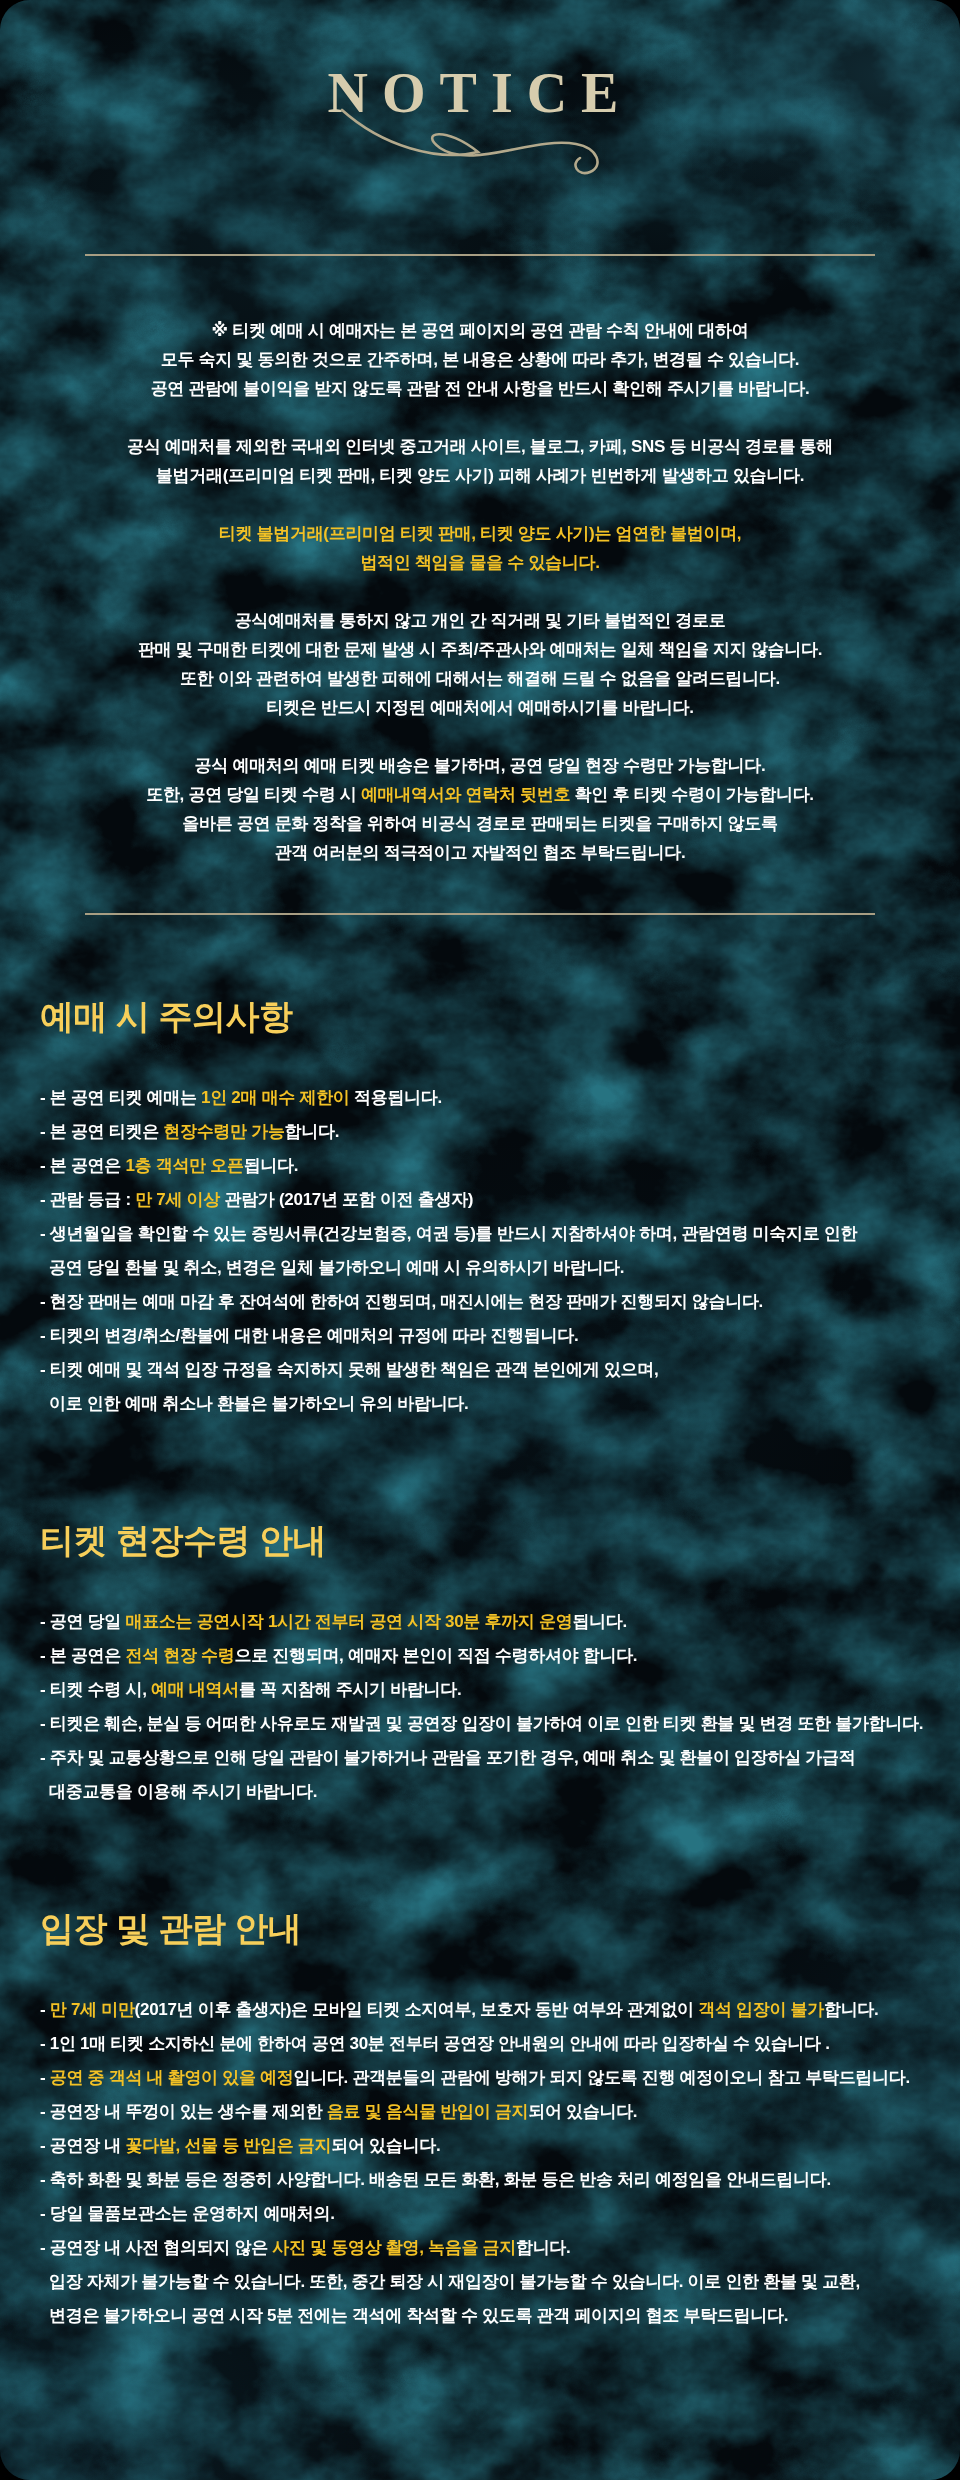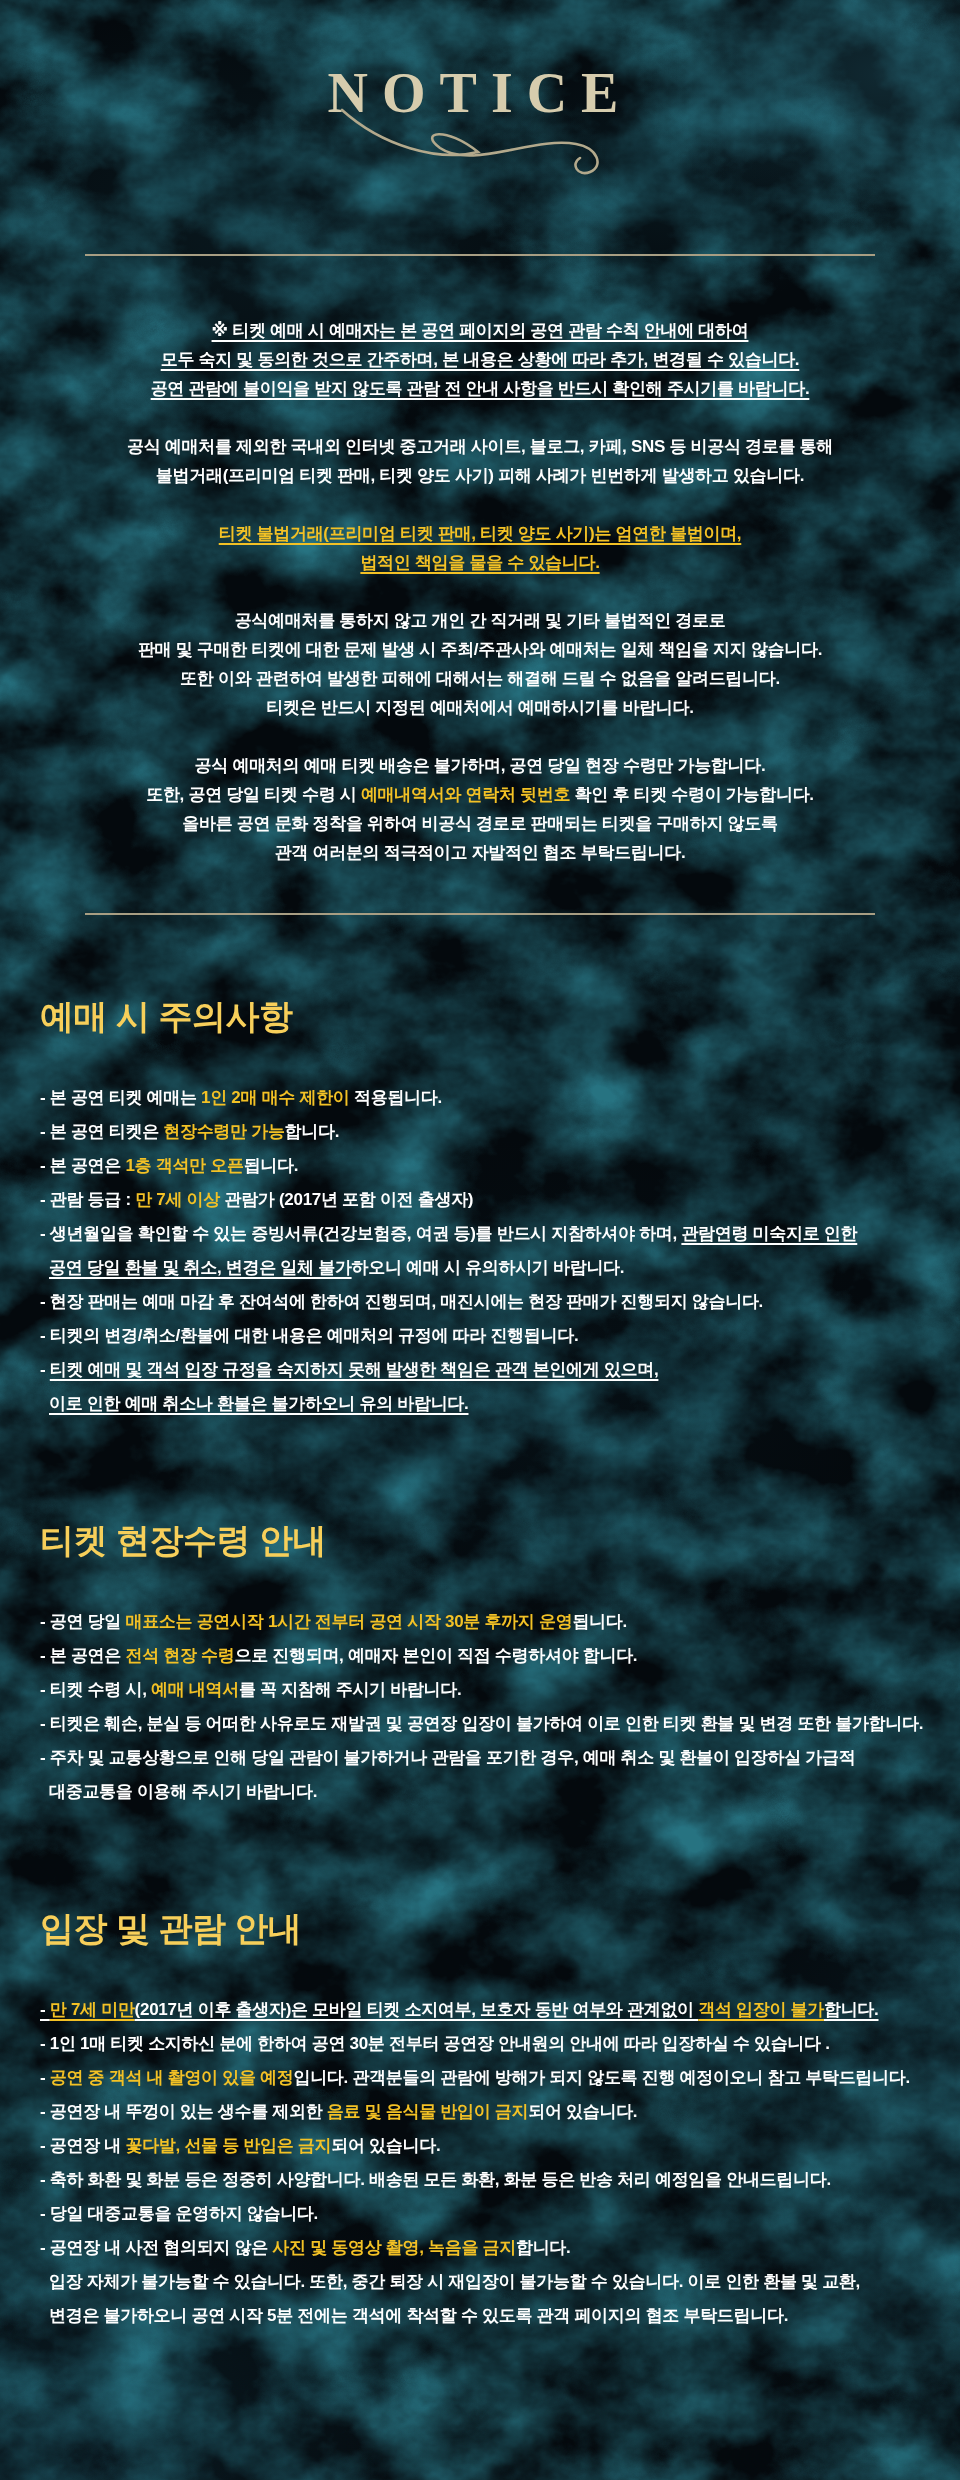--- a/index.html
+++ b/index.html
@@ -5,20 +5,21 @@
   html,body{margin:0;padding:0;background:#000;}
   .page{
     position:relative;
     width:960px;height:2480px;
     margin:0 auto;
     background:#04090d;
     overflow:hidden;
     font-family:"Liberation Sans","DejaVu Sans",sans-serif;
     font-weight:700;
     color:var(--white,#fff);
+    border-radius:30px;
   }
   .page::before{
     content:"";position:absolute;inset:0;z-index:1;pointer-events:none;
     background:
       radial-gradient(380px 240px at 92% 3%, rgba(45,115,135,.30), transparent 65%),
       radial-gradient(520px 320px at 28% 9%, rgba(30,85,100,.20), transparent 70%),
       radial-gradient(300px 200px at 70% 7%, rgba(25,75,90,.22), transparent 70%),
       radial-gradient(420px 520px at 100% 86%, rgba(35,95,115,.16), transparent 70%),
       radial-gradient(620px 420px at 6% 98%, rgba(30,90,110,.22), transparent 70%),
       radial-gradient(520px 360px at 55% 56%, rgba(18,55,70,.14), transparent 70%);
@@ -59,21 +60,21 @@
     margin:0 0 44px 0;
     font-size:34px;line-height:42px;
     letter-spacing:-0.5px;
     color:var(--heading-gold,#f7cf5a);
   }
   .items{font-size:17px;line-height:34px;letter-spacing:-0.3px;}
   .items .line.cont{padding-left:9px;}
 
   .seg{color:var(--white,#fff);}
   .seg.y{color:var(--inline-gold,#f3c125);}
-  .seg.ul{text-decoration:underline;text-decoration-thickness:1.5px;text-underline-offset:4px;}
+  .seg.ul{text-decoration-thickness:1.5px;text-underline-offset:4px;}
 </style>
 </head>
 <body>
 
 <div class="page">
 
   <svg class="bg-texture" width="960" height="2480" aria-hidden="true">
     <filter id="grunge" x="0" y="0" width="100%" height="100%">
       <feTurbulence type="fractalNoise" baseFrequency="0.011 0.014" numOctaves="5" seed="11"></feTurbulence>
       <feColorMatrix type="matrix" values="0 0 0 0 0.02  0 0 0 0 0.17  0 0 0 0 0.22  0.9 0.9 0.9 0 -1.00"></feColorMatrix>
@@ -190,21 +191,21 @@
             <div class="item">
               <div class="line"><span class="seg">- 공연장 내 뚜껑이 있는 생수를 제외한 </span><span class="seg y">음료 및 음식물 반입이 금지</span><span class="seg">되어 있습니다.</span></div>
             </div>
             <div class="item">
               <div class="line"><span class="seg">- 공연장 내 </span><span class="seg y">꽃다발, 선물 등 반입은 금지</span><span class="seg">되어 있습니다.</span></div>
             </div>
             <div class="item">
               <div class="line"><span class="seg">- 축하 화환 및 화분 등은 정중히 사양합니다. 배송된 모든 화환, 화분 등은 반송 처리 예정임을 안내드립니다.</span></div>
             </div>
             <div class="item">
-              <div class="line"><span class="seg">- 당일 대중교통을 운영하지 않습니다.</span></div>
+              <div class="line"><span class="seg">- 당일 물품보관소는 운영하지 예매처의.</span></div>
             </div>
             <div class="item">
               <div class="line"><span class="seg">- 공연장 내 사전 협의되지 않은 </span><span class="seg y">사진 및 동영상 촬영, 녹음을 금지</span><span class="seg">합니다.</span></div>
             </div>
             <div class="item">
               <div class="line cont"><span class="seg">입장 자체가 불가능할 수 있습니다. 또한, 중간 퇴장 시 재입장이 불가능할 수 있습니다. 이로 인한 환불 및 교환,</span></div>
               <div class="line cont"><span class="seg">변경은 불가하오니 공연 시작 5분 전에는 객석에 착석할 수 있도록 관객 페이지의 협조 부탁드립니다.</span></div>
             </div>
           </div>
       </section>

